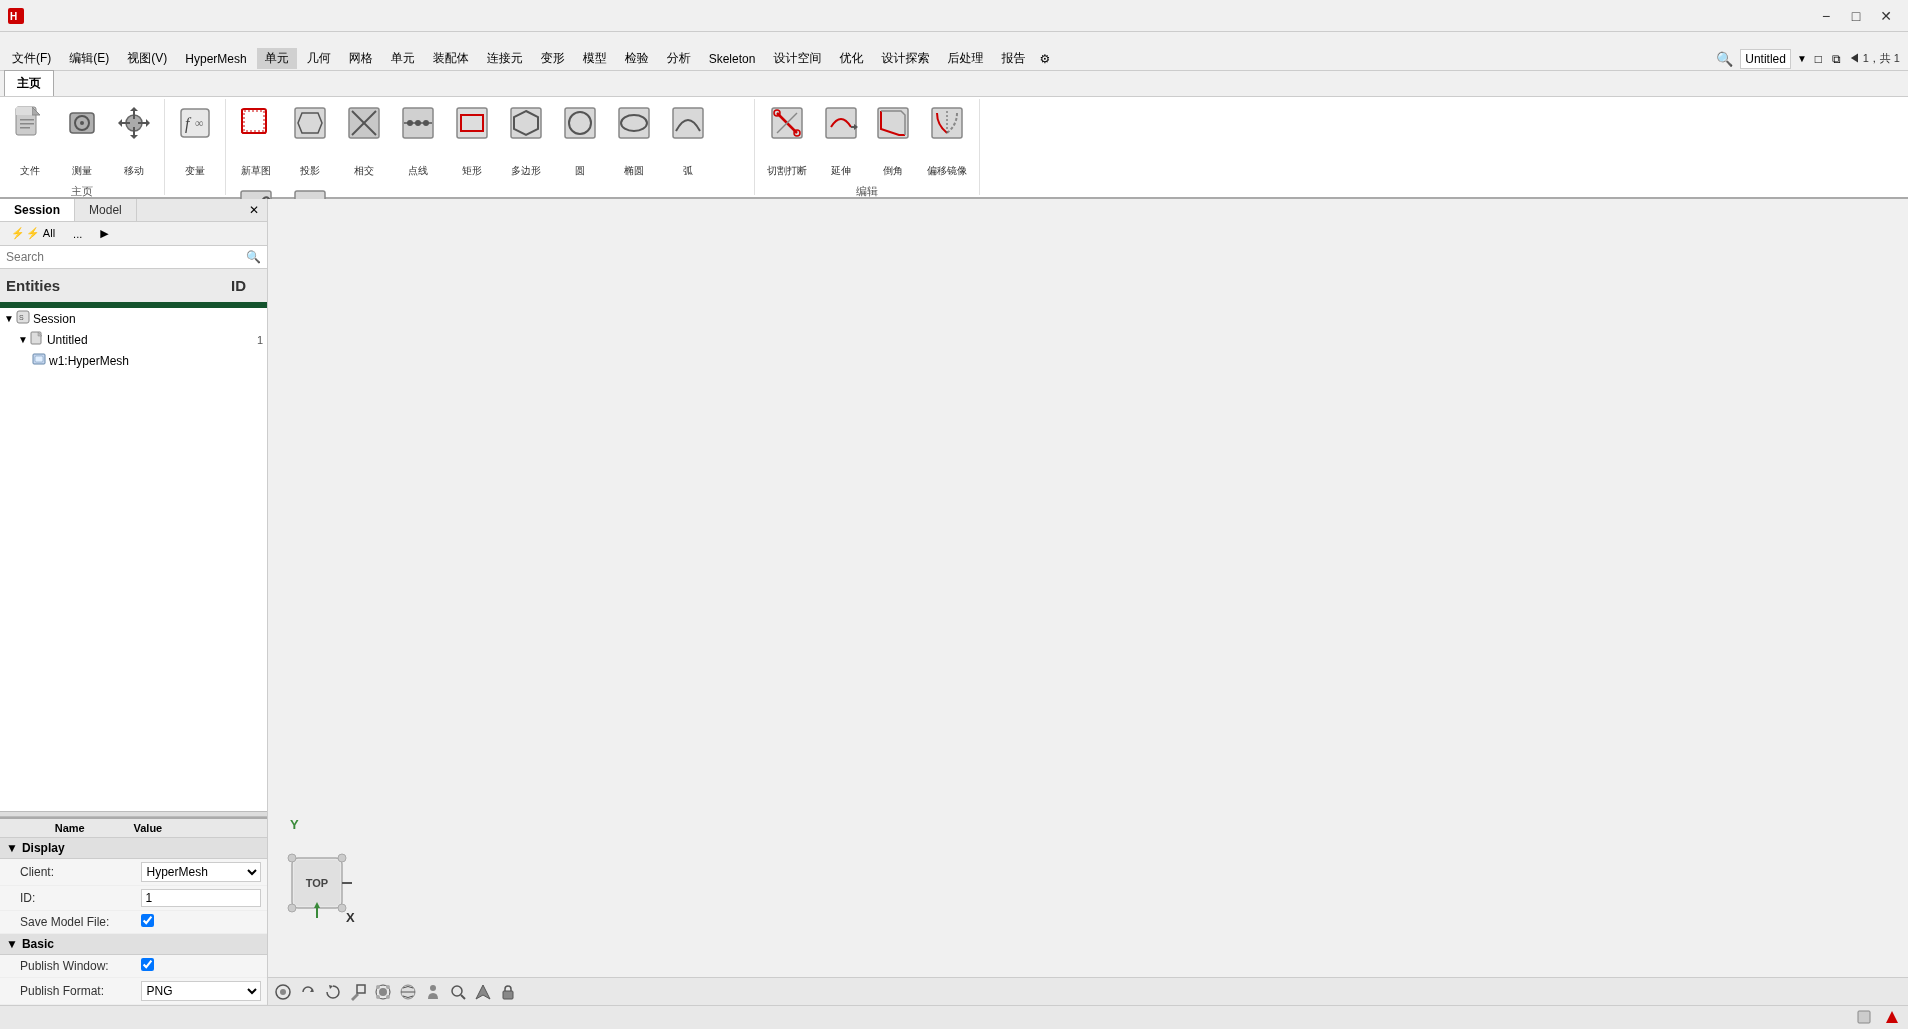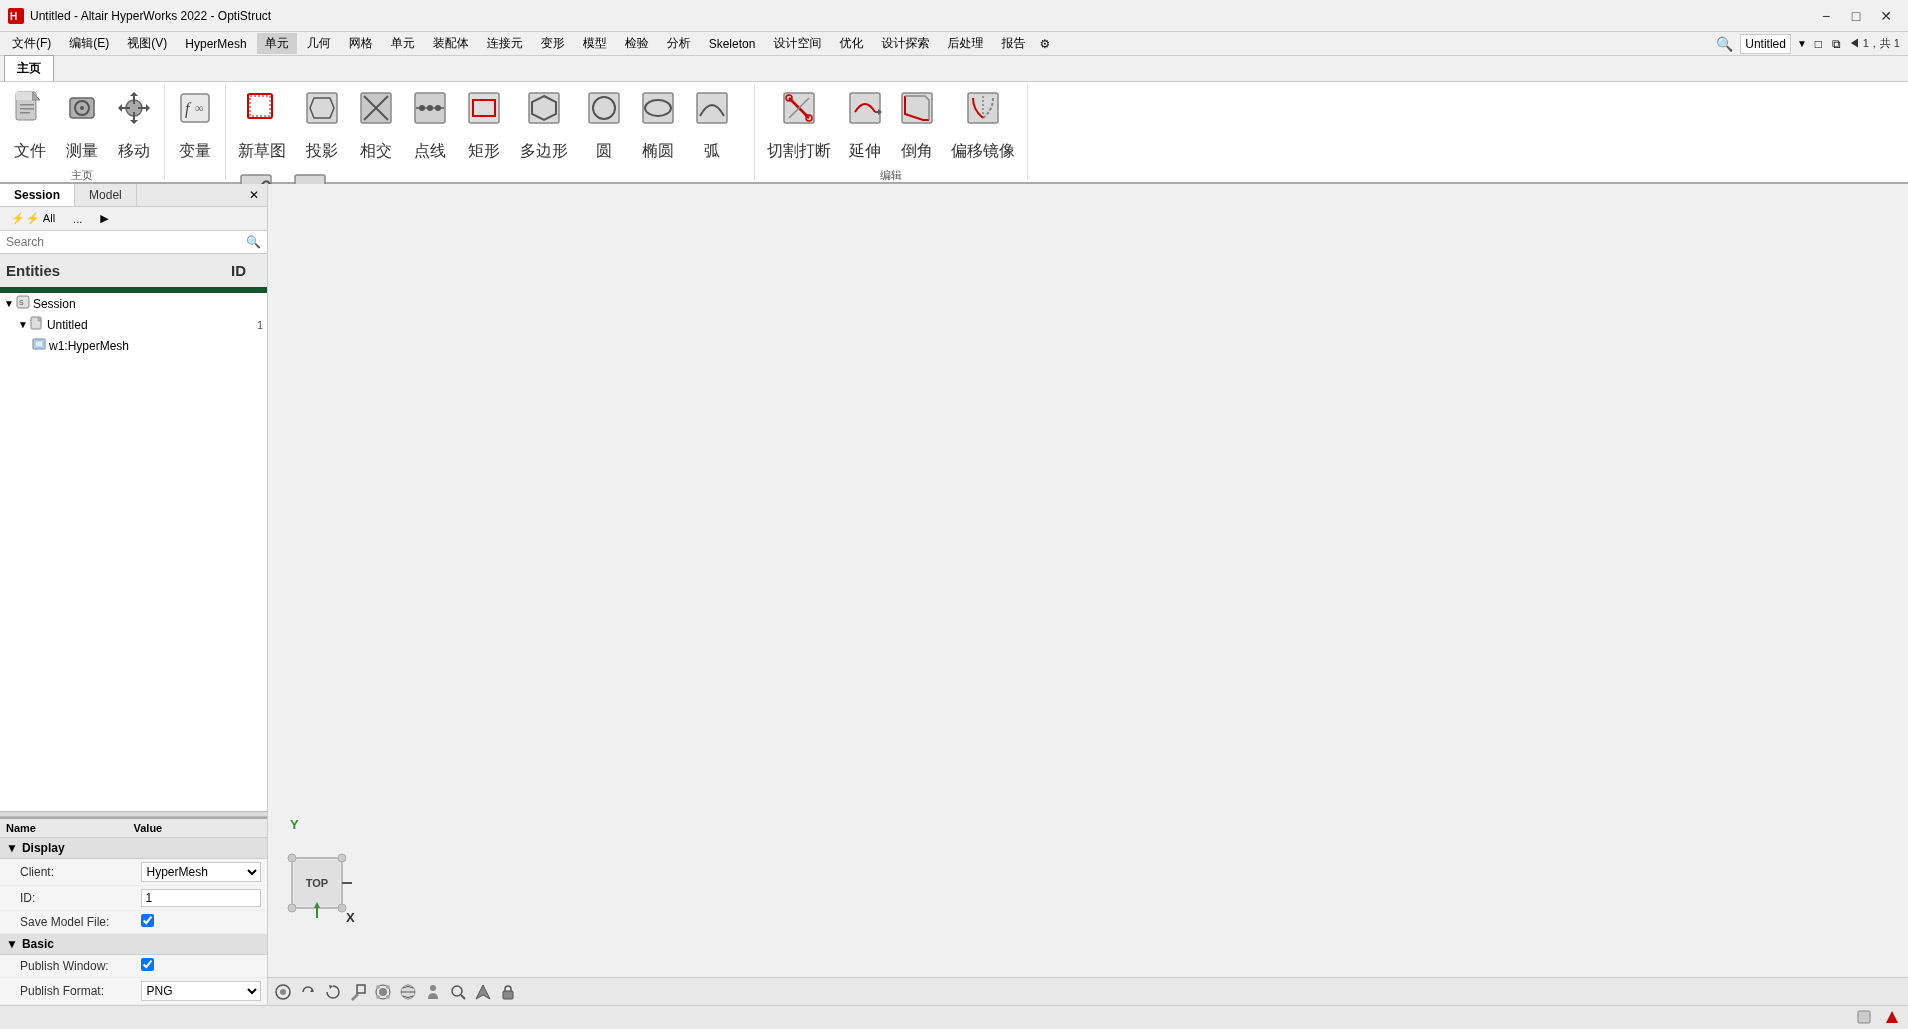--- a/index.html
+++ b/index.html
@@ -23,20 +23,21 @@
 
     
     #menu-bar {
       background: #f0f0f0;
       height: 24px;
       display: flex;
       align-items: center;
       padding: 0 4px;
       border-bottom: 1px solid #ccc;
       gap: 2px;
+      margin-top: 15px;
     }
     #menu-bar .menu-item {
       padding: 2px 8px;
       font-size: 12px;
       cursor: pointer;
       color: #000;
       white-space: nowrap;
     }
     #menu-bar .menu-item.active { background: #d0d0d0; }
 
@@ -188,21 +189,21 @@
       padding: 0;
     }
     #props-header {
       display: flex;
       padding: 3px 6px;
       background: #e8e8e8;
       border-bottom: 1px solid #ccc;
       font-size: 11px;
       font-weight: bold;
     }
-    #props-header .col-name { flex: 1; }
+    #props-header .col-name { flex: 1; text-align: center; }
     #props-header .col-value { flex: 1; }
 
     .props-section-header {
       display: flex;
       align-items: center;
       padding: 3px 6px;
       background: #e0e0e0;
       font-size: 12px;
       font-weight: bold;
       cursor: pointer;
@@ -328,38 +329,37 @@
     .big-btn {
       display: flex;
       flex-direction: column;
       align-items: center;
       padding: 4px 8px;
       cursor: pointer;
       border-radius: 3px;
       min-width: 48px;
     }
     .big-btn .icon { font-size: 28px; line-height: 1; }
-    .big-btn .label { font-size: 16px; color: #333; margin-top: 10px; white-space: nowrap; }
+    .big-btn .label { font-size: 10px; color: #333; margin-top: 18px; white-space: nowrap; }
 
     
     #app { width: 1908px; height: 1029px; display: flex; flex-direction: column; overflow: hidden; }
   </style>
 </head>
 <body>
 
 <div id="app">
 
   <div id="title-bar">
     <div style="width:16px;height:16px;margin-right:6px;flex-shrink:0;">
       <svg width="16" height="16" viewBox="0 0 16 16">
         <rect width="16" height="16" fill="#c00" rx="2"></rect>
         <text x="2" y="12" font-size="10" fill="white" font-weight="bold">H</text>
       </svg>
     </div>
-    <span style="font-size:12px;color:#000;flex:1;">Untitled - Altair HyperWorks 2022 - OptiStruct</span>
     <div class="window-controls">
       <button class="win-btn">−</button>
       <button class="win-btn">□</button>
       <button class="win-btn close">✕</button>
     </div>
   </div>
 
   <div id="menu-bar">
     <span class="menu-item">文件(F)</span>
     <span class="menu-item">编辑(E)</span>

